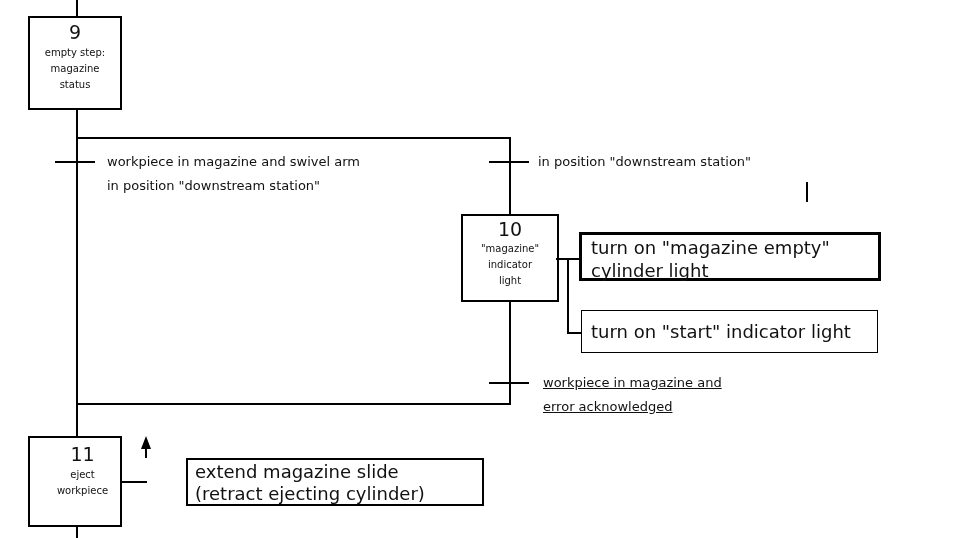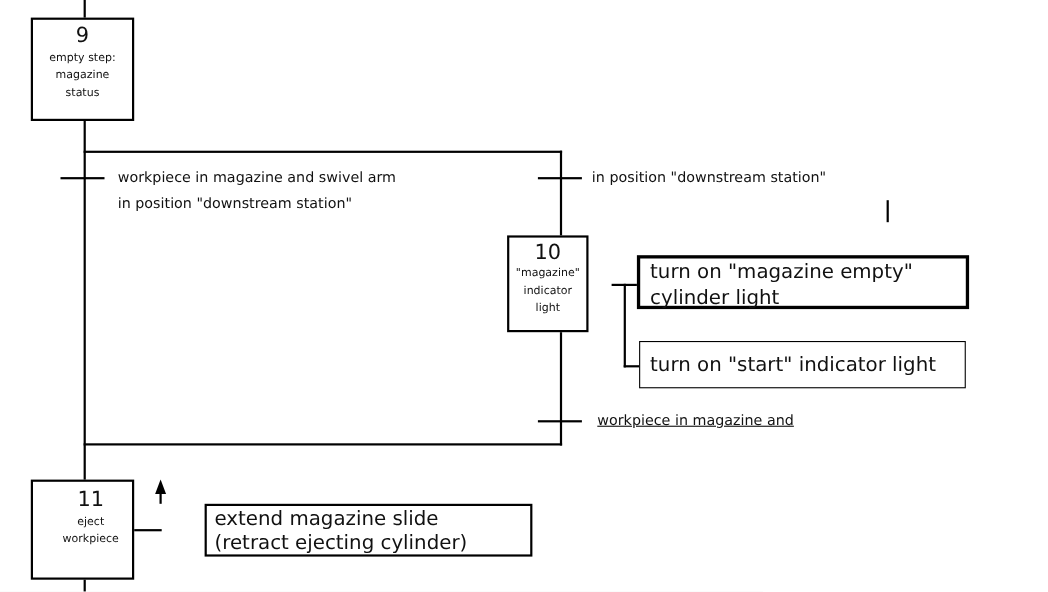--- a/index.html
+++ b/index.html
@@ -49,21 +49,21 @@
   <div class="line" style="left:489px; top:161px; width:40px; height:2px;"></div>
   <div class="line" style="left:489px; top:382px; width:40px; height:2px;"></div>
 
   <div class="box step" style="left:28px; top:16px; width:94px; height:94px;">
     <div class="step-num">9</div>
     <div class="step-line">empty step:</div>
     <div class="step-line">magazine</div>
     <div class="step-line">status</div>
   </div>
 
-  <div class="box step" style="left:461px; top:214px; width:74px; height:88px; padding-top:1px;">
+  <div class="box step" style="left:461px; top:214px; width:98px; height:88px; padding-top:1px;">
     <div class="step-num" style="line-height:24px;">10</div>
     <div class="step-line">"magazine"</div>
     <div class="step-line">indicator</div>
     <div class="step-line">light</div>
   </div>
 
   <div class="box step" style="left:28px; top:436px; width:94px; height:91px; padding-top:4px;padding-left:15px;">
     <div class="step-num">11</div>
     <div class="step-line">eject</div>
     <div class="step-line">workpiece</div>
@@ -73,20 +73,21 @@
     <div>workpiece in magazine and swivel arm</div>
     <div>in position "downstream station"</div>
   </div>
 
   <div class="cond" style="left:538px; top:150px;">
     <div>in position "downstream station"</div>
   </div>
 
   <div class="cond" style="left:543px; top:371px;text-decoration:underline;">
     <div>workpiece in magazine and</div>
+    <div>error acknowledged</div>
   </div>
 
   <div class="caret" style="left:806px; top:182px;"></div>
 
   <div class="line" style="left:556px; top:258px; width:24px; height:2px;"></div>
   <div class="line" style="left:567px; top:258px; width:2px; height:76px;"></div>
   <div class="line" style="left:567px; top:332px; width:15px; height:2px;"></div>
 
   <div class="box" style="left:579px; top:232px; width:302px; height:49px; border-width:3px; padding:1px 6px 0 9px;">
     <div class="action-text">turn on "magazine empty"</div>

